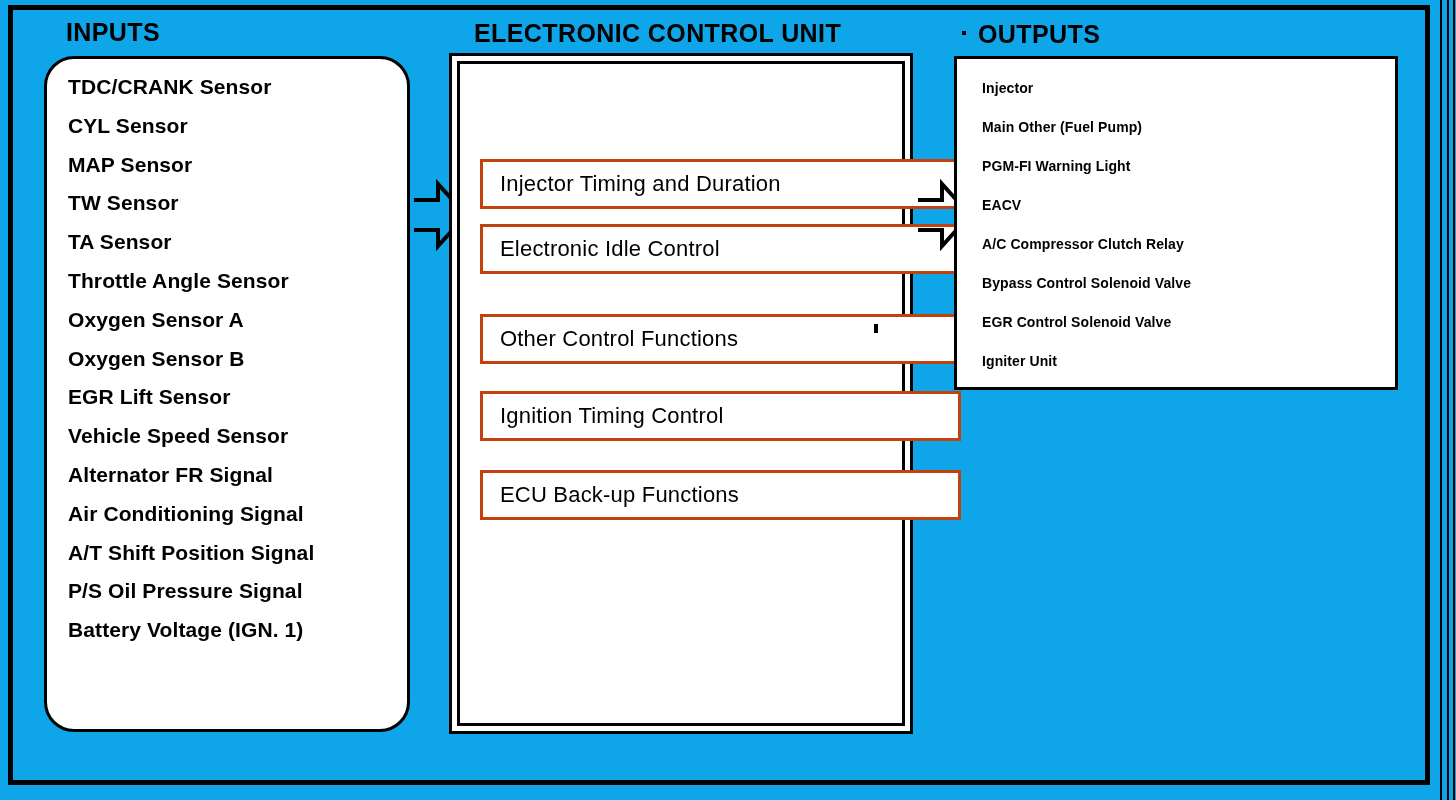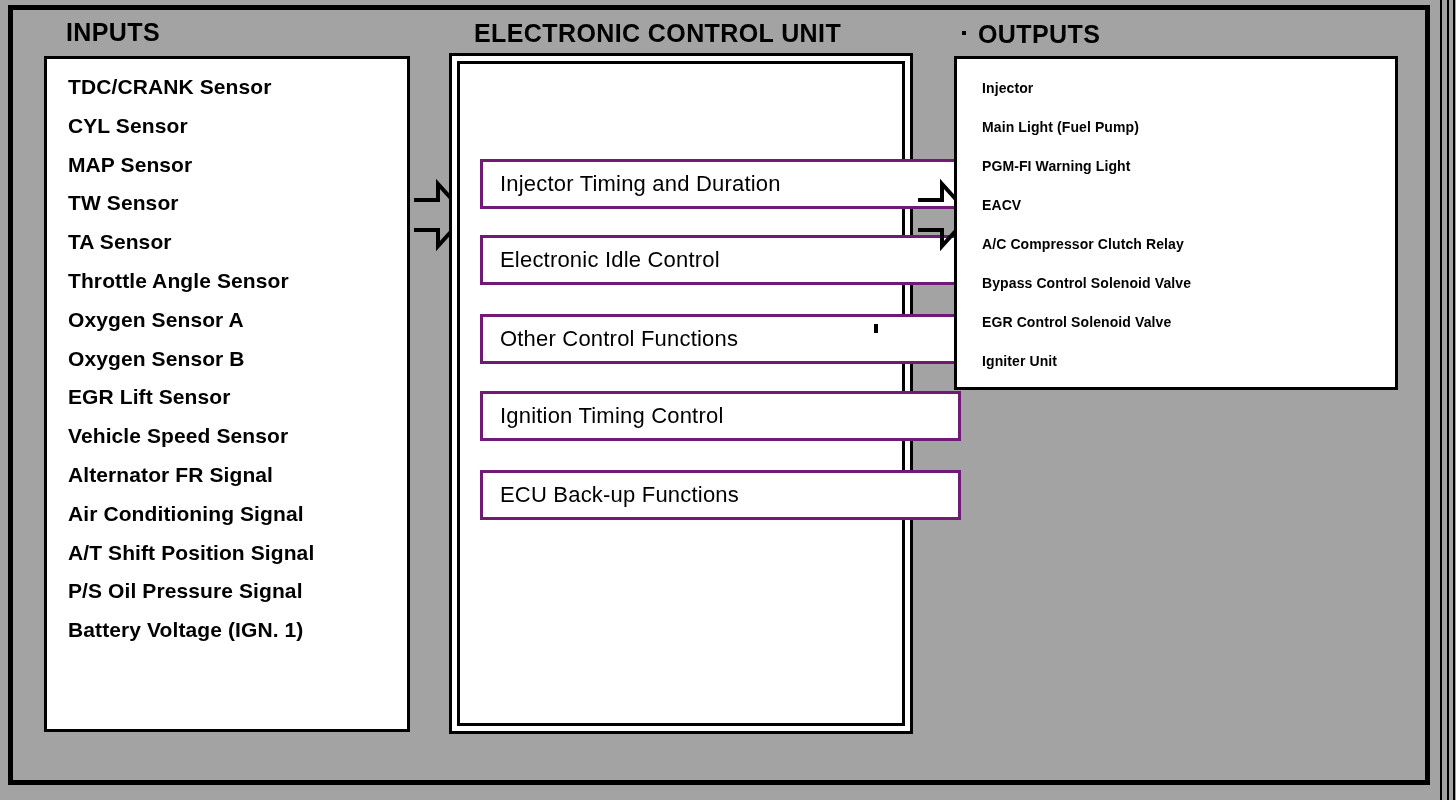--- a/index.html
+++ b/index.html
@@ -9,21 +9,21 @@
     background: #ffffff;
   }
   body {
     font-family: "Liberation Sans", "DejaVu Sans", sans-serif;
     -webkit-font-smoothing: none;
   }
   #diagram {
     position: relative;
     width: 1456px;
     height: 800px;
-    background: #a3a3a3;
+    background: #0ea5e9;
     overflow: hidden;
   }
 
   
   .outer-frame {
     position: absolute;
     left: 8px;
     top: 5px;
     width: 1422px;
     height: 780px;
@@ -61,20 +61,21 @@
     position: absolute;
     box-sizing: border-box;
     border: 3px solid #000000;
     background: #ffffff;
   }
   #inputs-panel {
     left: 44px;
     top: 56px;
     width: 366px;
     height: 676px;
+    border-radius: 30px;
   }
   #inputs-list {
     position: absolute;
     left: 21px;
     top: 9px;
     right: 4px;
   }
   .input-item {
     font-size: 21px;
     font-weight: bold;
@@ -126,36 +127,36 @@
     box-sizing: border-box;
     border: 3px solid #000000;
     background: #ffffff;
   }
   .ecu-function-box {
     position: absolute;
     left: 20px;
     width: 481px;
     height: 50px;
     box-sizing: border-box;
-    border: 3px solid #701a75;
+    border: 3px solid #c2410c;
     background: #ffffff;
   }
   .ecu-function-box .fn-label {
     position: absolute;
     left: 17px;
     top: 50%;
     transform: translateY(-50%);
     font-size: 22px;
     font-weight: 500;
     color: #000000;
     white-space: nowrap;
     letter-spacing: 0.2px;
   }
   .fn-0 { top: 95px; }
-  .fn-1 { top: 171px; }
+  .fn-1 { top: 160px; }
   .fn-2 { top: 250px; }
   .fn-3 { top: 327px; }
   .fn-4 { top: 406px; }
 
   
   .speck {
     position: absolute;
     background: #000000;
   }
   #speck-1 { left: 874px; top: 324px; width: 4px; height: 9px; }
@@ -240,21 +241,21 @@
     <svg viewBox="0 0 58 86" xmlns="http://www.w3.org/2000/svg">
       <path d="M 2 28 L 26 28 L 26 12 L 54 43 L 26 74 L 26 58 L 2 58" fill="none" stroke="#000000" stroke-width="4" stroke-linejoin="miter" stroke-linecap="butt"></path>
     </svg>
   </div>
 
   <div class="col-title" id="title-outputs">OUTPUTS</div>
 
   <div class="panel" id="outputs-panel">
     <div id="outputs-list">
       <div class="output-item">Injector</div>
-      <div class="output-item">Main Light (Fuel Pump)</div>
+      <div class="output-item">Main Other (Fuel Pump)</div>
       <div class="output-item">PGM-FI Warning Light</div>
       <div class="output-item">EACV</div>
       <div class="output-item">A/C Compressor Clutch Relay</div>
       <div class="output-item">Bypass Control Solenoid Valve</div>
       <div class="output-item">EGR Control Solenoid Valve</div>
       <div class="output-item">Igniter Unit</div>
     </div>
   </div>
 
 </div>

